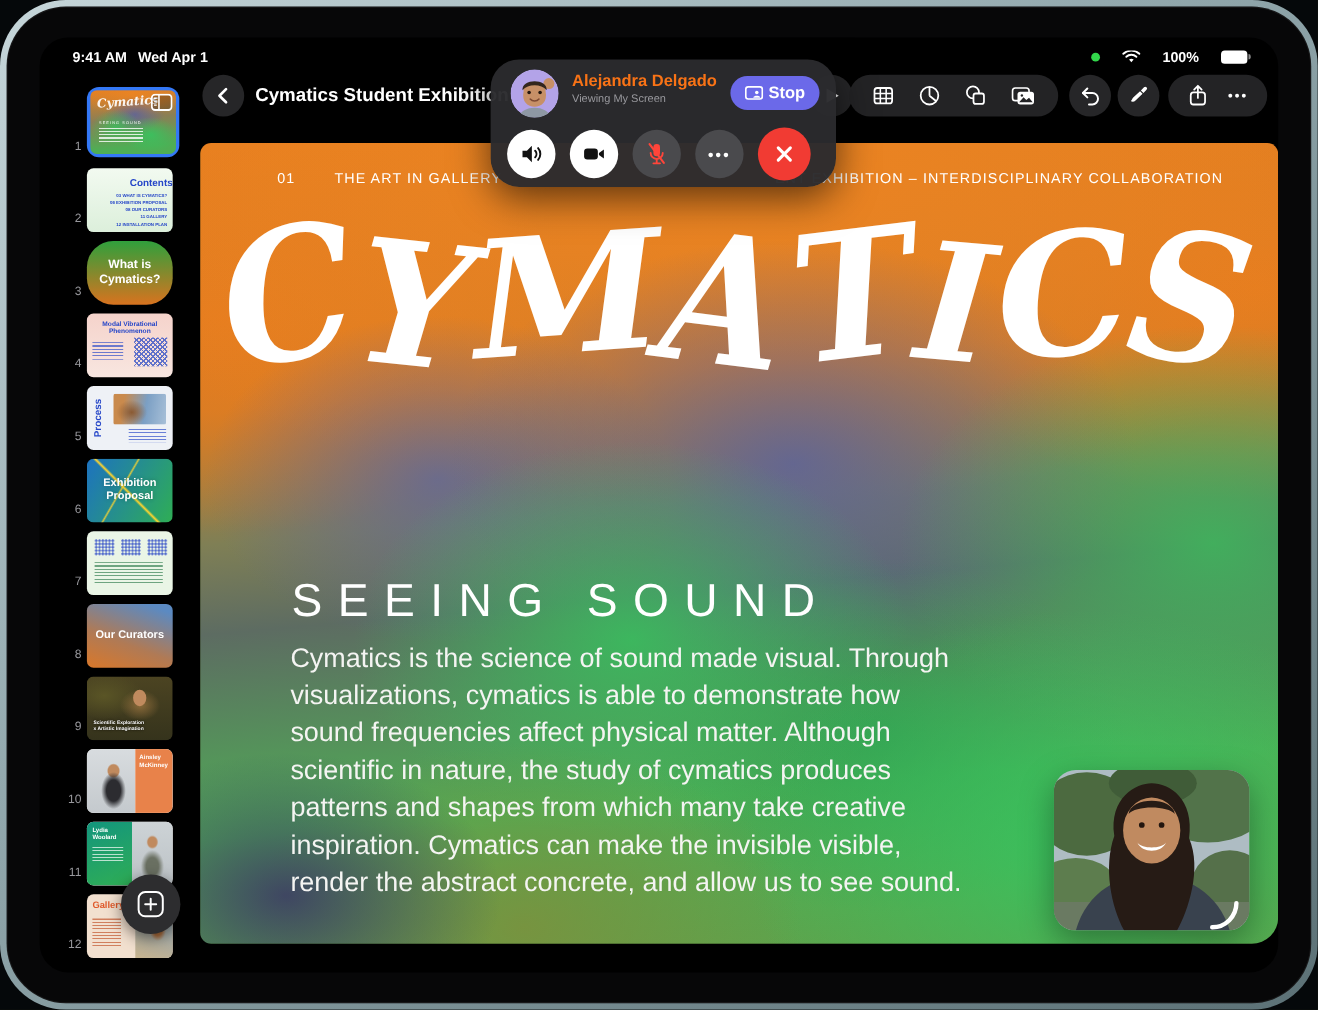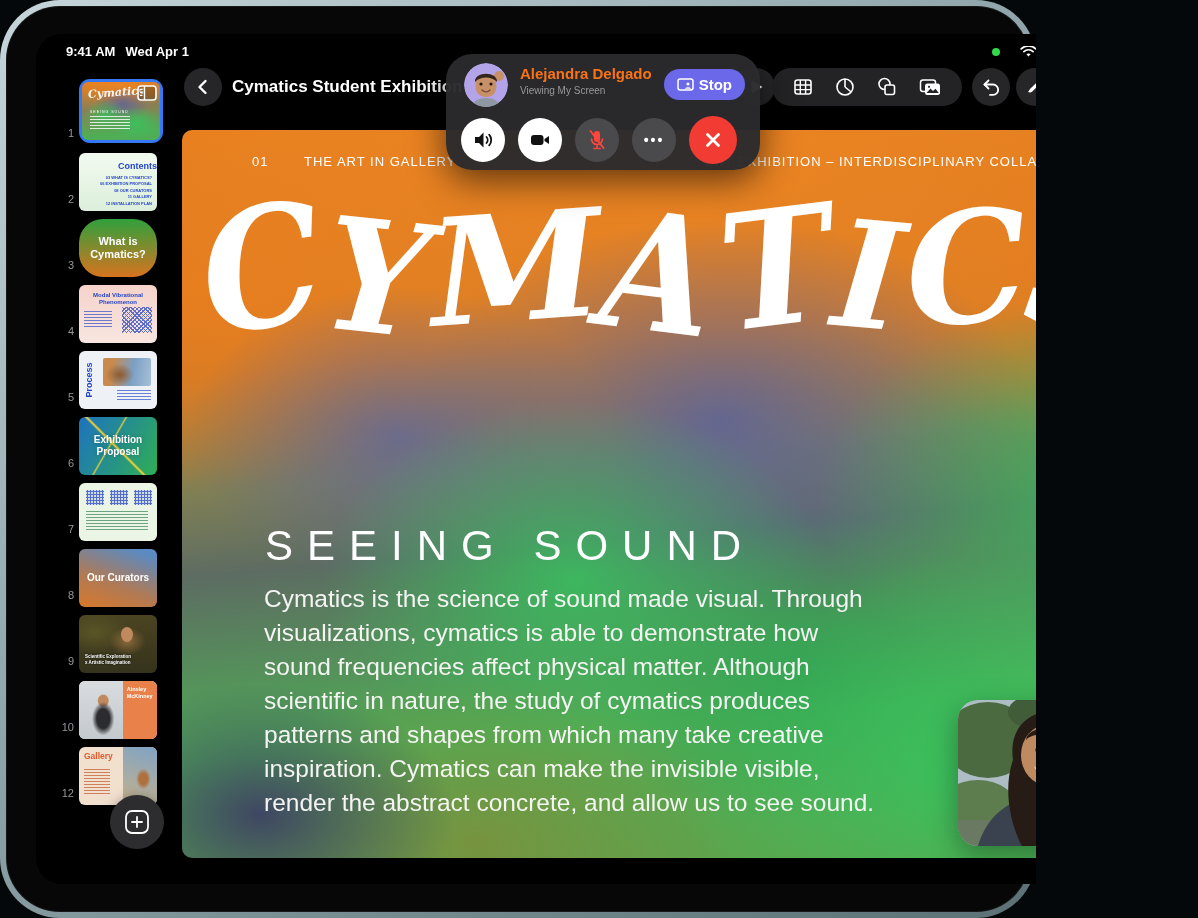--- a/index.html
+++ b/index.html
@@ -1,18 +1,18 @@
 <!DOCTYPE html>
 <html><head>
 <meta charset="utf-8">
 <style>
   * { margin:0; padding:0; box-sizing:border-box; }
   html,body { background:#05080a; }
   body { font-family:"Liberation Sans", sans-serif; -webkit-font-smoothing:antialiased; }
-  .stage { position:relative; width:1036px; height:918px; overflow:hidden; }
+  .stage { position:relative; width:1198px; height:918px; overflow:hidden; }
 
   
   .device { position:absolute; inset:0; border-radius:60px;
     background:linear-gradient(145deg,#c6d6da 0%,#93a9ae 40%,#5c7176 100%); }
   .device-inner { position:absolute; inset:6px; border-radius:54px; background:#070708;
     box-shadow:inset 0 0 0 1px rgba(255,255,255,.07); }
   .screen { position:absolute; left:36px; top:34px; width:1126px; height:850px;
     border-radius:26px; background:#000; overflow:hidden; }
 
   
@@ -389,20 +389,31 @@
         <span class="thumb-num">10</span>
         <div class="thumb t10">
           <div class="t10-photo"></div>
           <div class="t10-panel">
             <div class="t10-title">Ainsley
 McKinney</div>
           </div>
         </div>
       </div>
 
+      <div class="thumb-row">
+        <span class="thumb-num">11</span>
+        <div class="thumb t11">
+          <div class="t11-panel">
+            <div class="t11-title">Lydia
+Woolard</div>
+            <div class="t11-lines"></div>
+          </div>
+          <div class="t11-photo"></div>
+        </div>
+      </div>
 
       <div class="thumb-row">
         <span class="thumb-num">12</span>
         <div class="thumb t12">
           <div class="t12-title">Gallery</div>
           <div class="t12-photo"></div>
           <div class="t12-lines"></div>
         </div>
       </div>
     </div>

